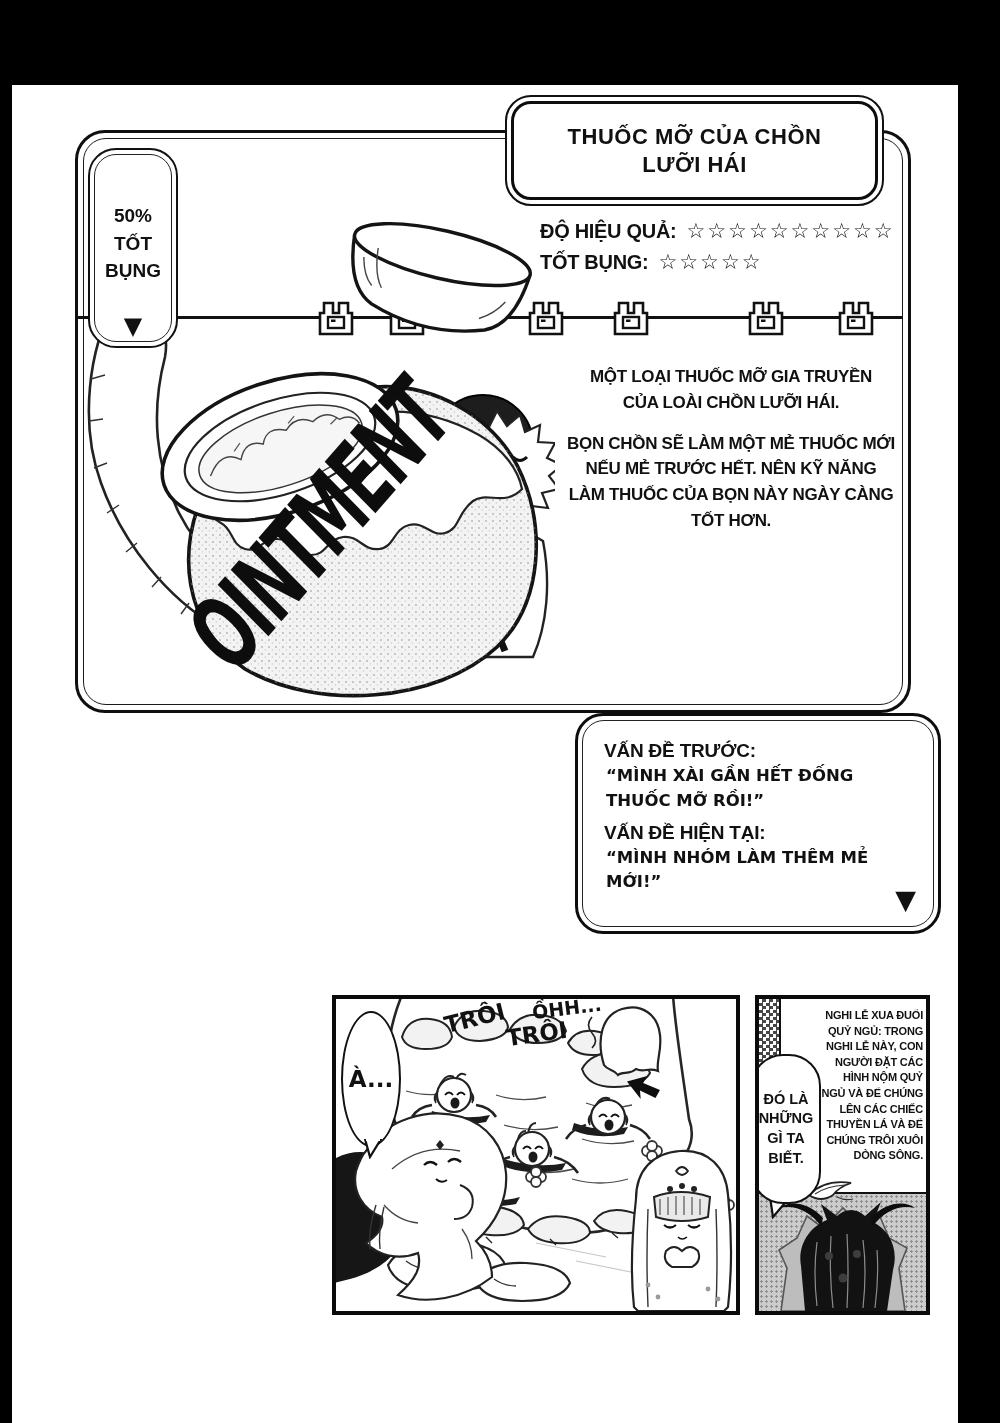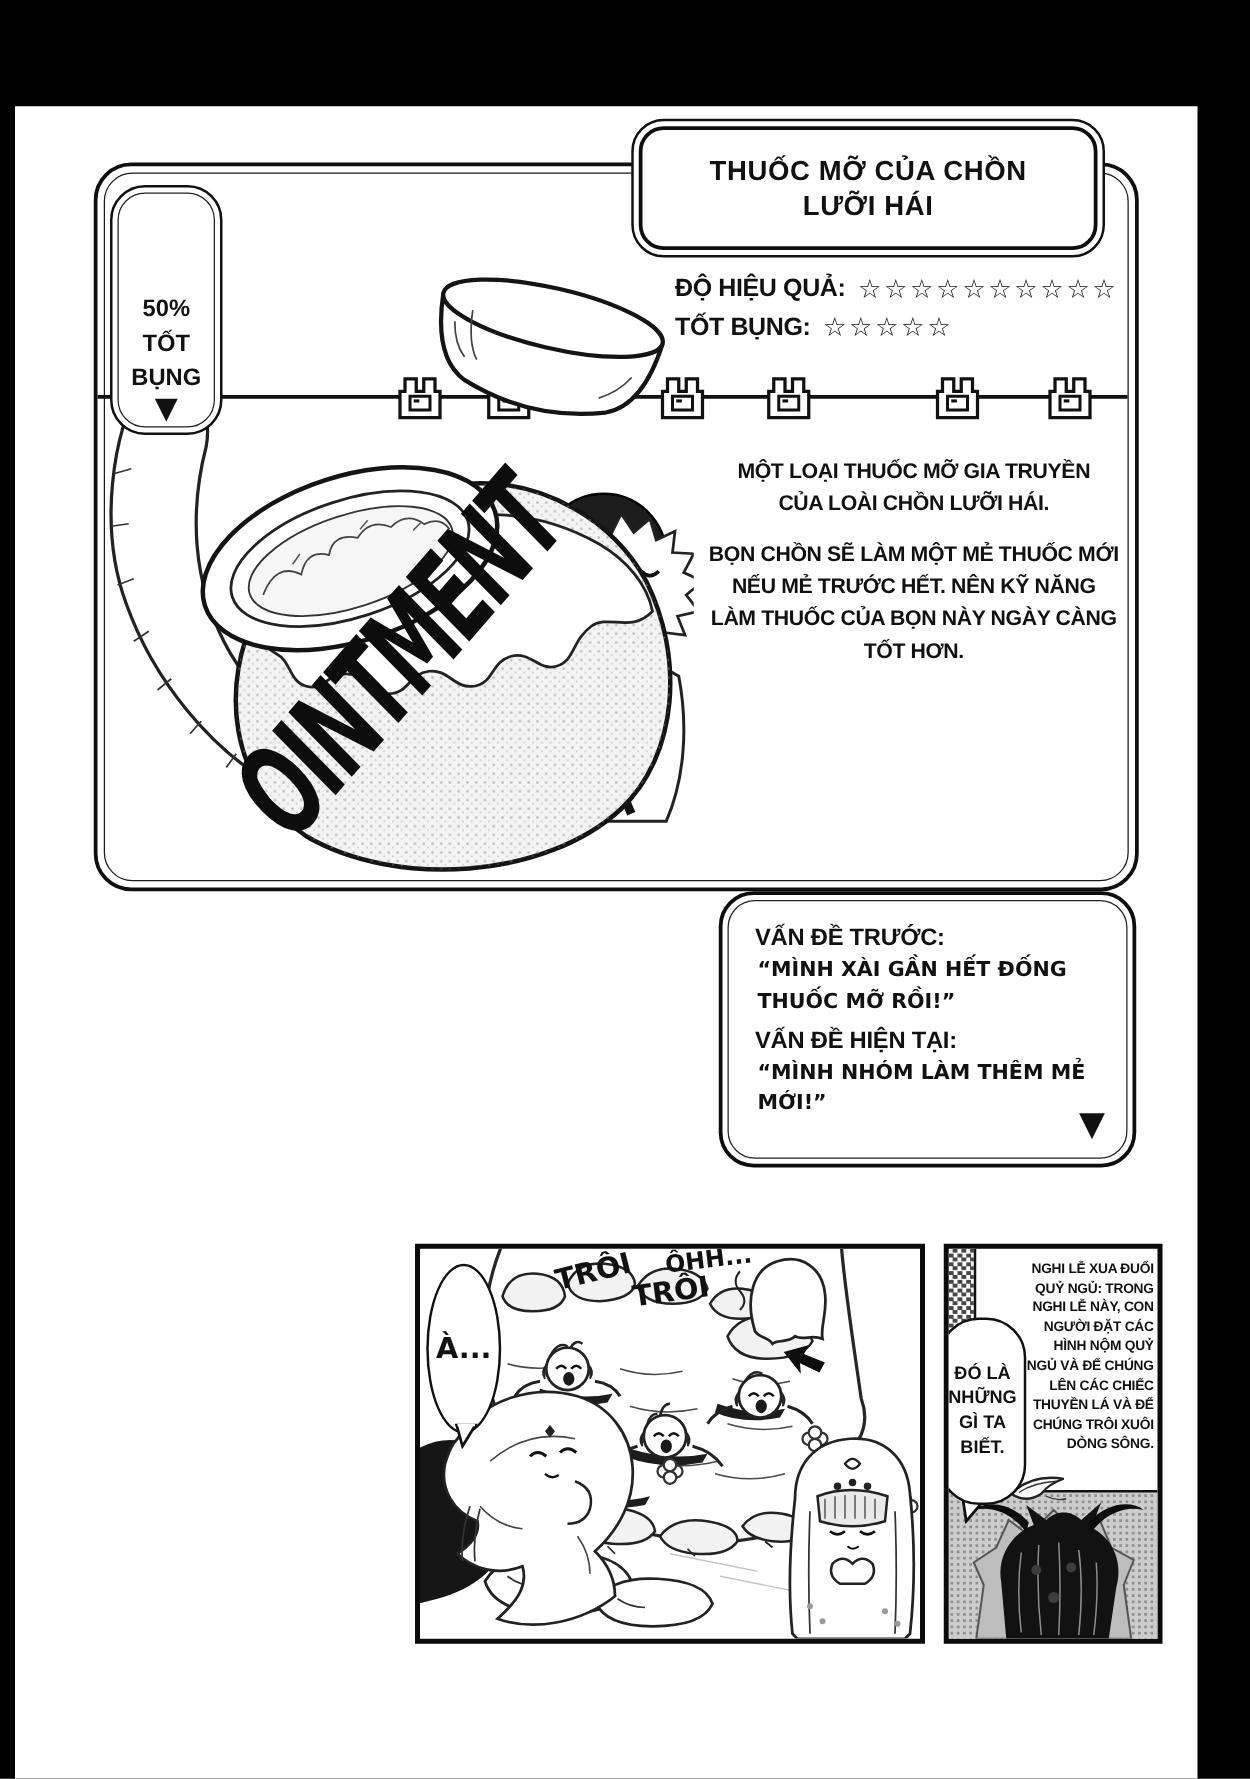--- a/index.html
+++ b/index.html
@@ -19,41 +19,41 @@
   .title-box{left:505px;top:95px;width:375px;height:107px;background:#fff;border:2px solid #111;
              border-radius:26px;z-index:6;}
   .title-inner{position:absolute;inset:4px;border:3.5px solid #0d0d0d;border-radius:20px;
                display:flex;align-items:center;justify-content:center;text-align:center;}
   .title-text{font-size:22px;font-weight:bold;line-height:1.25;letter-spacing:.5px;}
 
   .stat-box{left:88px;top:148px;width:86px;height:196px;background:#fff;border:2.2px solid #111;
             border-radius:28px;z-index:6;}
   .stat-inner{position:absolute;inset:4px;border:1.5px solid #222;border-radius:22px;}
   .stat-text{position:absolute;left:0;top:52px;width:100%;text-align:center;font-size:19px;
-             font-weight:bold;line-height:1.45;margin-top:32px;}
+             font-weight:bold;line-height:1.45;}
   .stat-arrow{position:absolute;left:0;bottom:8px;width:100%;text-align:center;font-size:24px;
               line-height:1;font-family:"DejaVu Sans",sans-serif;}
 
   .ratings{left:540px;top:216px;z-index:5;}
   .rating-row{display:flex;align-items:center;height:31px;}
   .rating-label{font-size:20px;font-weight:bold;letter-spacing:-.3px;margin-right:10px;}
   .rating-stars{font-size:21px;letter-spacing:2px;font-family:"DejaVu Sans",sans-serif;margin-top:-2px;}
 
   .chain-line{left:78px;top:316px;width:824px;height:3px;background:#111;z-index:2;}
   .brick{position:absolute;top:299px;width:46px;height:38px;z-index:3;}
 
   .lid-svg{left:337px;top:210px;width:200px;height:136px;z-index:5;}
   .jar-svg{left:85px;top:295px;width:470px;height:412px;z-index:4;}
 
   .desc{left:545px;top:364px;width:372px;z-index:5;}
   .desc p{margin:0 0 15px 0;font-size:17px;font-weight:bold;line-height:1.52;letter-spacing:-.3px;text-align:center;}
 
   
   .problem-box{left:575px;top:713px;width:328px;height:215px;background:#fff;border:3.5px solid #0d0d0d;
-               border-radius:28px;z-index:6;}
+               border-radius:28px;z-index:6;padding-left:32px;}
   .problem-inner{position:absolute;inset:4px;border:1.5px solid #222;border-radius:22px;}
   .problem-content{position:absolute;left:26px;top:24px;width:276px;}
   .prob-label{font-size:19px;font-weight:bold;letter-spacing:-.2px;margin-top:8px;}
   .prob-quote{font-family:"DejaVu Sans",sans-serif;font-size:16.5px;font-weight:bold;
               line-height:1.5;margin:2px 0 2px 2px;}
   .problem-arrow{position:absolute;right:22px;bottom:18px;font-size:27px;line-height:1;
                  font-family:"DejaVu Sans",sans-serif;}
 
   
   .panel{background:#fff;border:4px solid #0b0b0b;overflow:hidden;}

